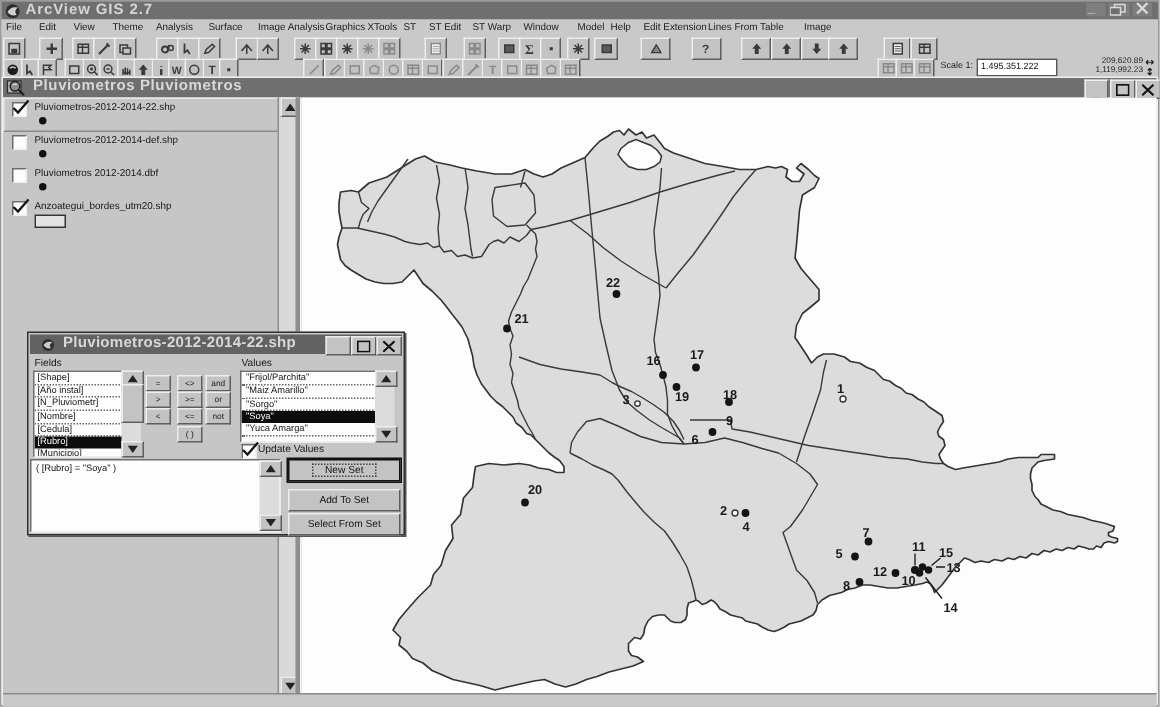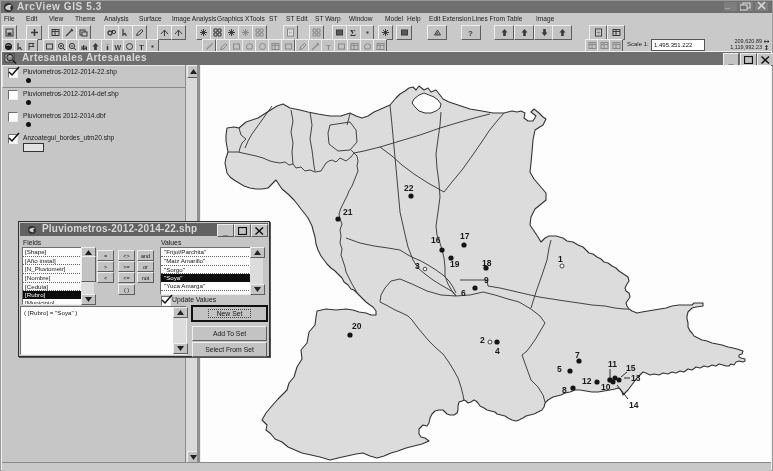--- a/index.html
+++ b/index.html
@@ -12,21 +12,21 @@
 </style></head>
 <body>
 
 <div class="abs" style="left:0;top:0;width:773px;height:471px;border:1px solid #9a9a9a;box-sizing:border-box;"></div>
 
 <div class="abs" id="apptitle" style="left:1px;top:1px;width:771px;height:12px;background:#6f6f6f;">
   <svg class="abs" style="left:2px;top:1px" width="11" height="11" viewBox="0 0 11 11">
     <circle cx="5.5" cy="5.5" r="4.6" fill="#2e2e2e"></circle>
     <path d="M2 6 Q4 2 9 3 Q6 5 8 8 Q4 9 2 6Z" fill="#cfcfcf"></path>
   </svg>
-  <div class="abs" style="left:16px;top:0px;font-size:10px;font-weight:bold;color:#d6d6d6;letter-spacing:0.6px;">ArcView GIS 5.3</div>
+  <div class="abs" style="left:16px;top:0px;font-size:10px;font-weight:bold;color:#d6d6d6;letter-spacing:0.6px;">ArcView GIS 2.7</div>
   <div class="abs" style="left:723px;top:0px;width:48px;height:11px;color:#d9d9d9;font-size:9px;font-weight:bold;">
     <div class="abs" style="left:0px;top:1px;width:13px;height:9px;background:#7e7e7e;"></div>
     <div class="abs" style="left:15px;top:1px;width:14px;height:9px;background:#7e7e7e;"></div>
     <div class="abs" style="left:31px;top:1px;width:13px;height:9px;background:#7e7e7e;"></div>
     <span class="abs" style="left:1px;top:-1px;">_</span>
     <svg class="abs" style="left:16px;top:1px" width="11" height="9">
         <rect x="3" y="1" width="7" height="5" fill="none" stroke="#d9d9d9"></rect>
         <rect x="0" y="3" width="7" height="5" fill="#6f6f6f" stroke="#d9d9d9"></rect>
       </svg>
     <svg class="abs" style="left:33px;top:0px" width="10" height="10">
@@ -390,21 +390,21 @@
 
 <div class="abs" style="left:1px;top:51px;width:771px;height:419px;background:#c9c9c9;border:1px solid #efefef;box-sizing:border-box;">
 </div>
 <div class="abs" style="left:2px;top:52px;width:769px;height:13px;background:#6f6f6f;">
   <svg class="abs" style="left:2px;top:0px" width="14" height="13" viewBox="0 0 14 13">
     <rect x="1" y="2" width="9" height="8" fill="#b5b5b5" stroke="#2a2a2a" stroke-width="0.8"></rect>
     <circle cx="6" cy="5.5" r="3.2" fill="#8e8e8e" stroke="#1d1d1d" stroke-width="1"></circle>
     <path d="M8.5 8 L12 11.5" stroke="#1d1d1d" stroke-width="1.6"></path>
     <path d="M4.8 4.5 Q6 3.6 7.2 4.5" stroke="#ddd" fill="none" stroke-width="0.8"></path>
   </svg>
-  <div class="abs" style="left:20px;top:0px;font-size:10px;font-weight:bold;color:#d8d8d8;letter-spacing:0.4px;">Artesanales Artesanales</div>
+  <div class="abs" style="left:20px;top:0px;font-size:10px;font-weight:bold;color:#d8d8d8;letter-spacing:0.4px;">Pluviometros Pluviometros</div>
   <div class="btn" style="left:721px;top:1px;width:14px;height:11px;">
       <span style="font-size:9px;font-weight:bold;color:#111;margin-top:3px;">_</span>
     </div>
   <div class="btn" style="left:738px;top:1px;width:15px;height:11px;">
       <svg width="9" height="8">
         <rect x="0.5" y="0.5" width="8" height="7" fill="none" stroke="#111" stroke-width="1.2"></rect>
       </svg>
     </div>
   <div class="btn" style="left:755px;top:1px;width:15px;height:11px;">
       <svg width="9" height="8">

